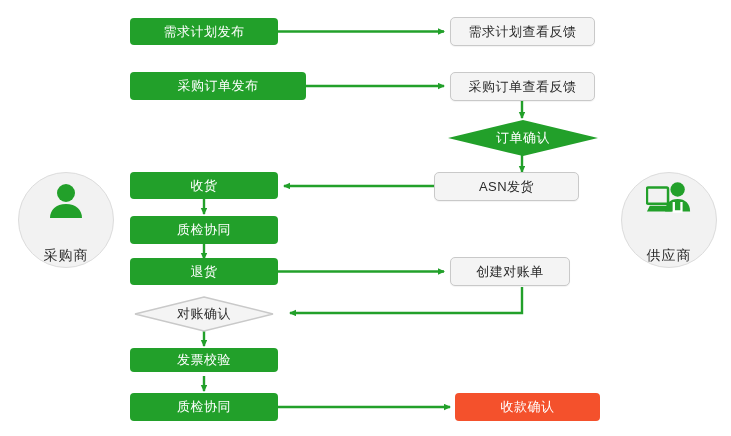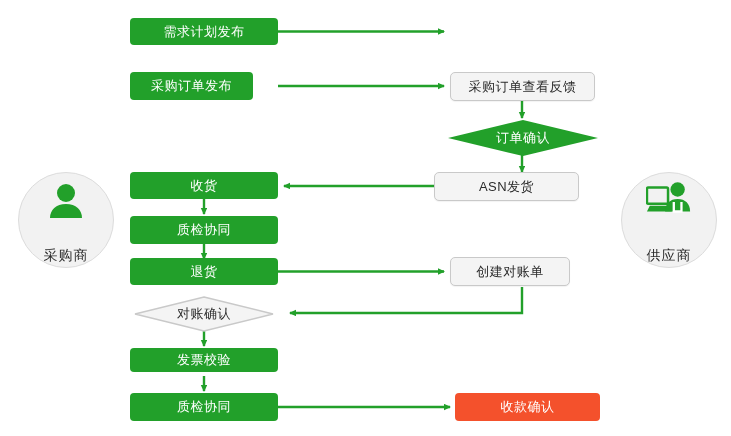--- a/index.html
+++ b/index.html
@@ -142,21 +142,21 @@
         <path d="M29,21 L29,31 L37,31 L37,21" fill="none" stroke="#ffffff" stroke-width="2.4"></path>
       </svg>
     </div>
     <div class="alabel">供应商</div>
   </div>
 
   <div class="node green" style="left:130px;top:18px;width:148px;height:27px;">
     <span>需求计划发布</span>
   </div>
 
-  <div class="node green" style="left:130px;top:72px;width:123px;height:28px;">
+  <div class="node green" style="left:130px;top:72px;width:176px;height:28px;">
     <span>采购订单发布</span>
   </div>
 
   <div class="node green" style="left:130px;top:172px;width:148px;height:27px;">
     <span>收货</span>
   </div>
 
   <div class="node green" style="left:130px;top:216px;width:148px;height:28px;">
     <span>质检协同</span>
   </div>
@@ -173,20 +173,23 @@
   </div>
 
   <div class="node green" style="left:130px;top:348px;width:148px;height:24px;">
     <span>发票校验</span>
   </div>
 
   <div class="node green" style="left:130px;top:393px;width:148px;height:28px;">
     <span>质检协同</span>
   </div>
 
+  <div class="node gray" style="left:450px;top:17px;width:145px;height:29px;">
+    <span>需求计划查看反馈</span>
+  </div>
 
   <div class="node gray" style="left:450px;top:72px;width:145px;height:29px;">
     <span>采购订单查看反馈</span>
   </div>
 
   <div class="diamond green" style="left:448px;top:120px;width:150px;height:36px;">
     <svg class="dshape" width="150" height="36" viewBox="0 0 150 36">
       <polygon points="75,0 150,18 75,36 0,18" fill="#22a02a"></polygon>
     </svg>
     <span class="dlabel">订单确认</span>

